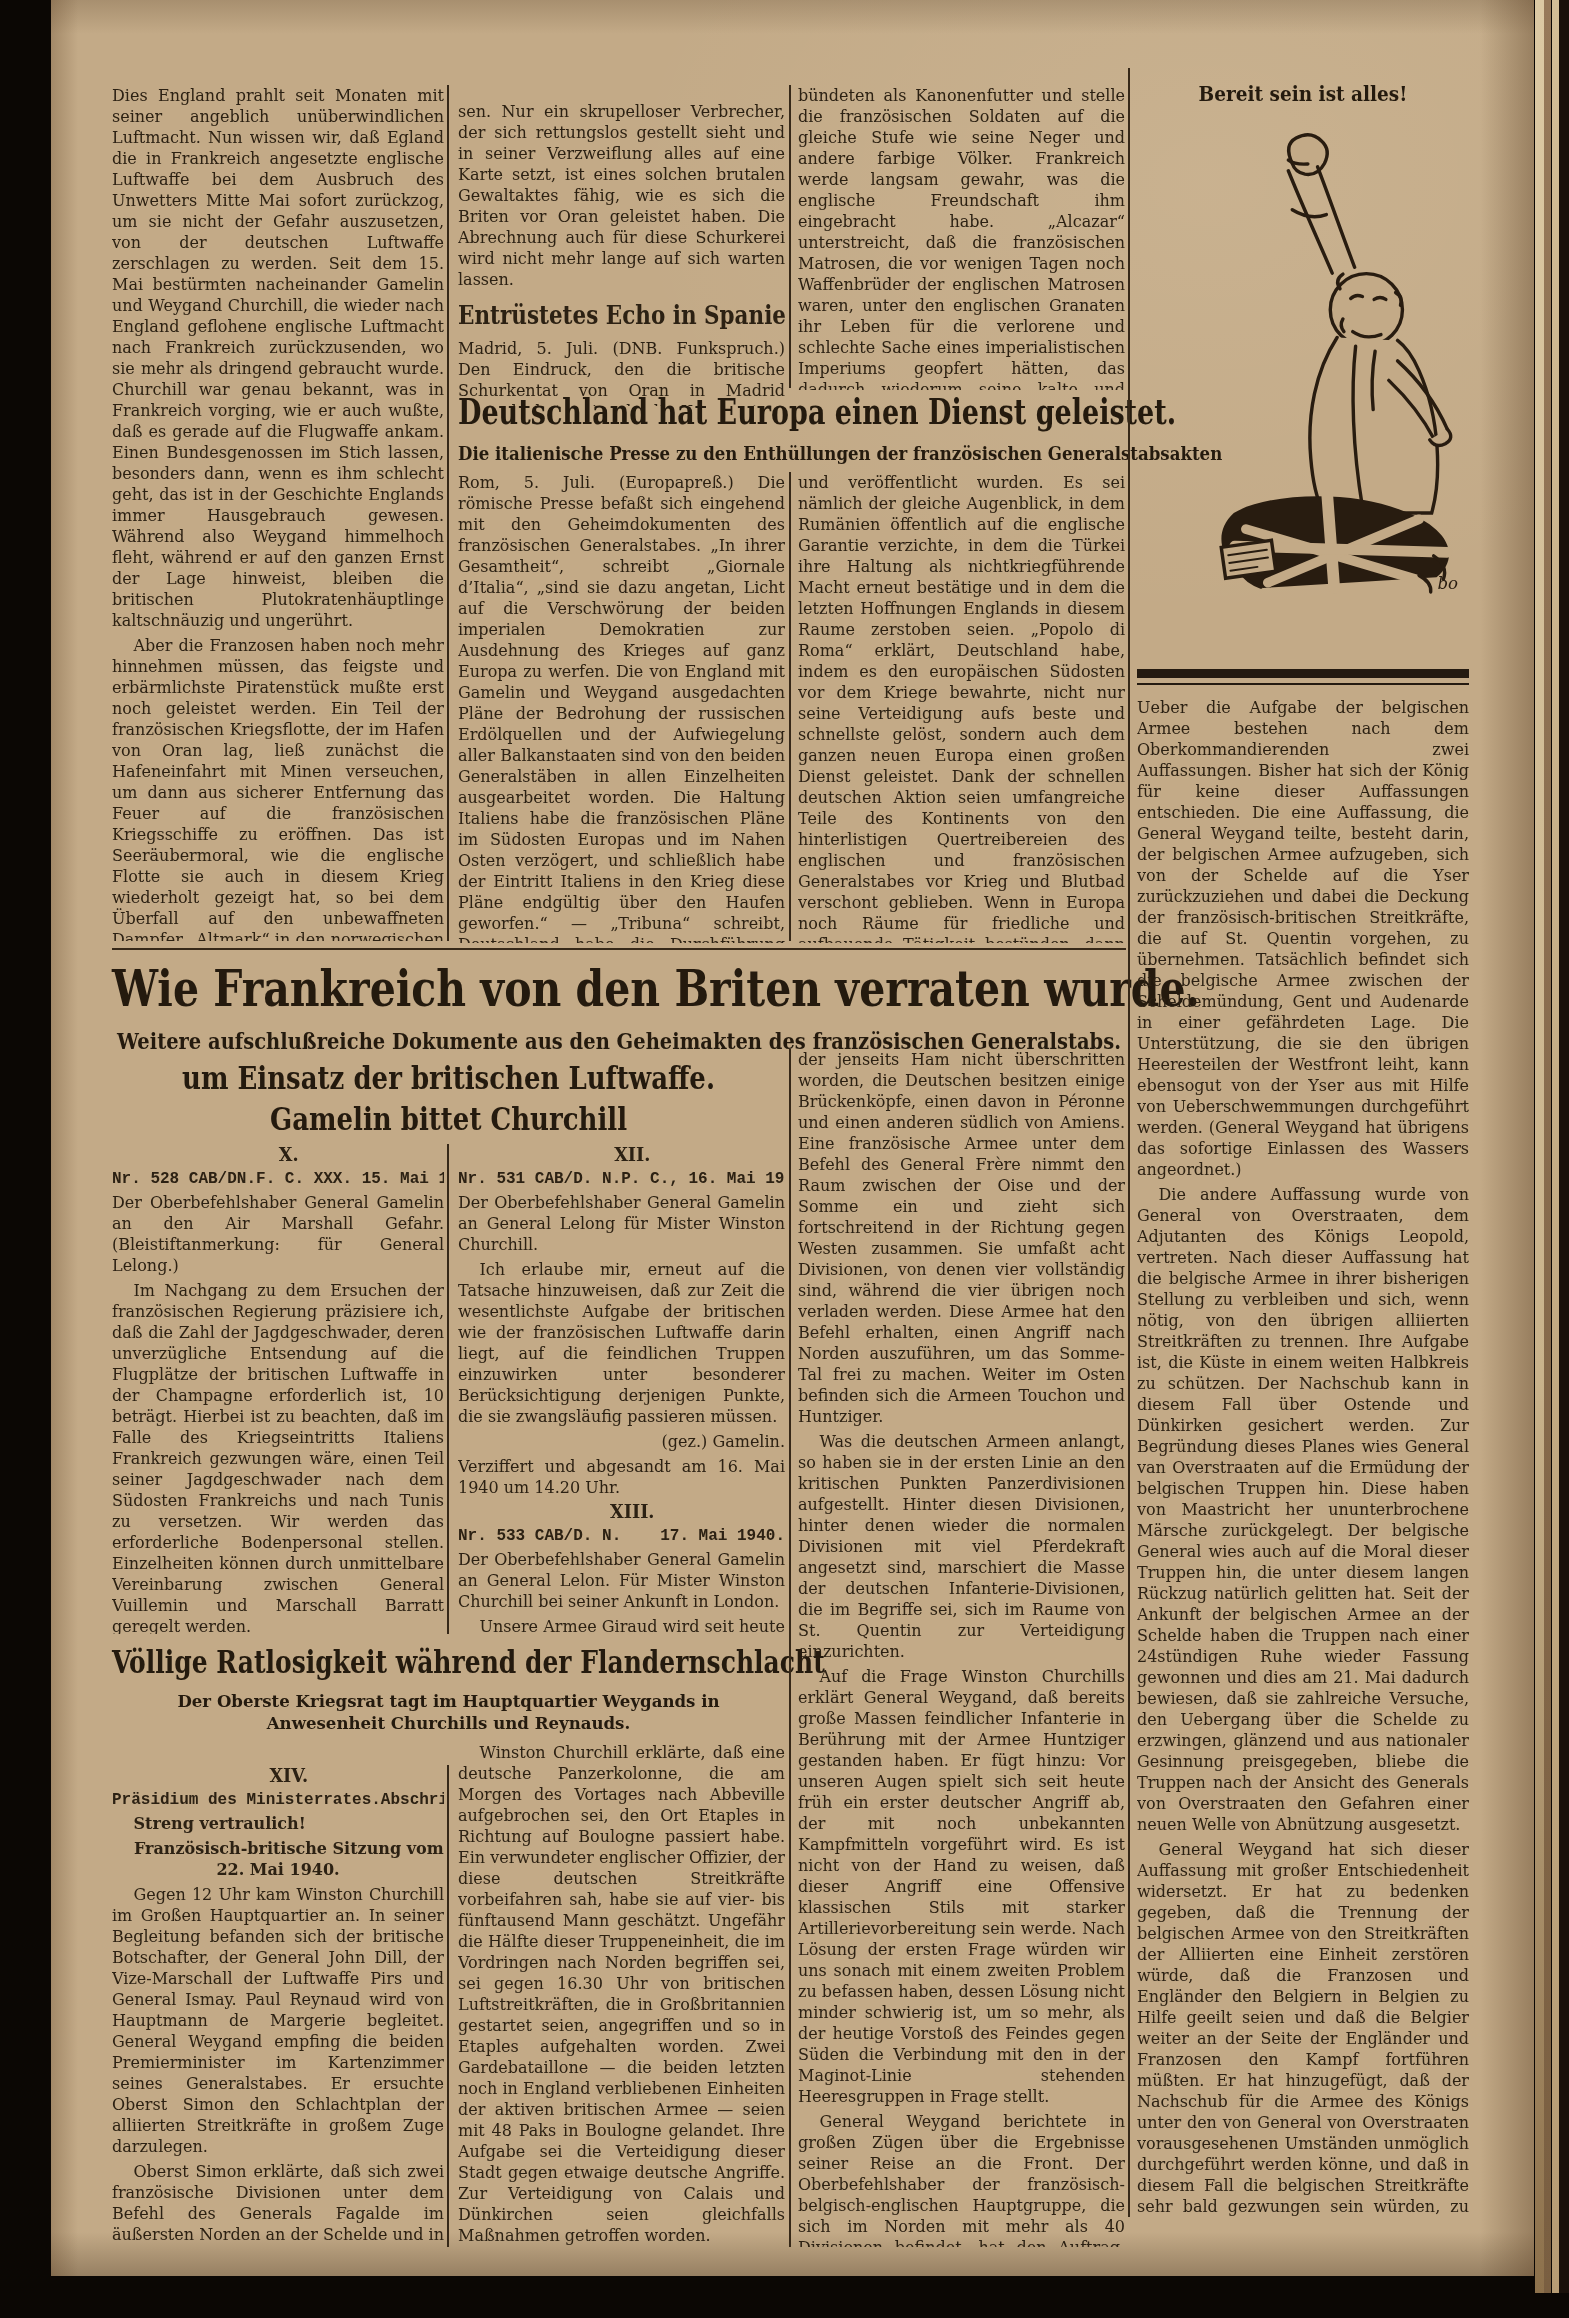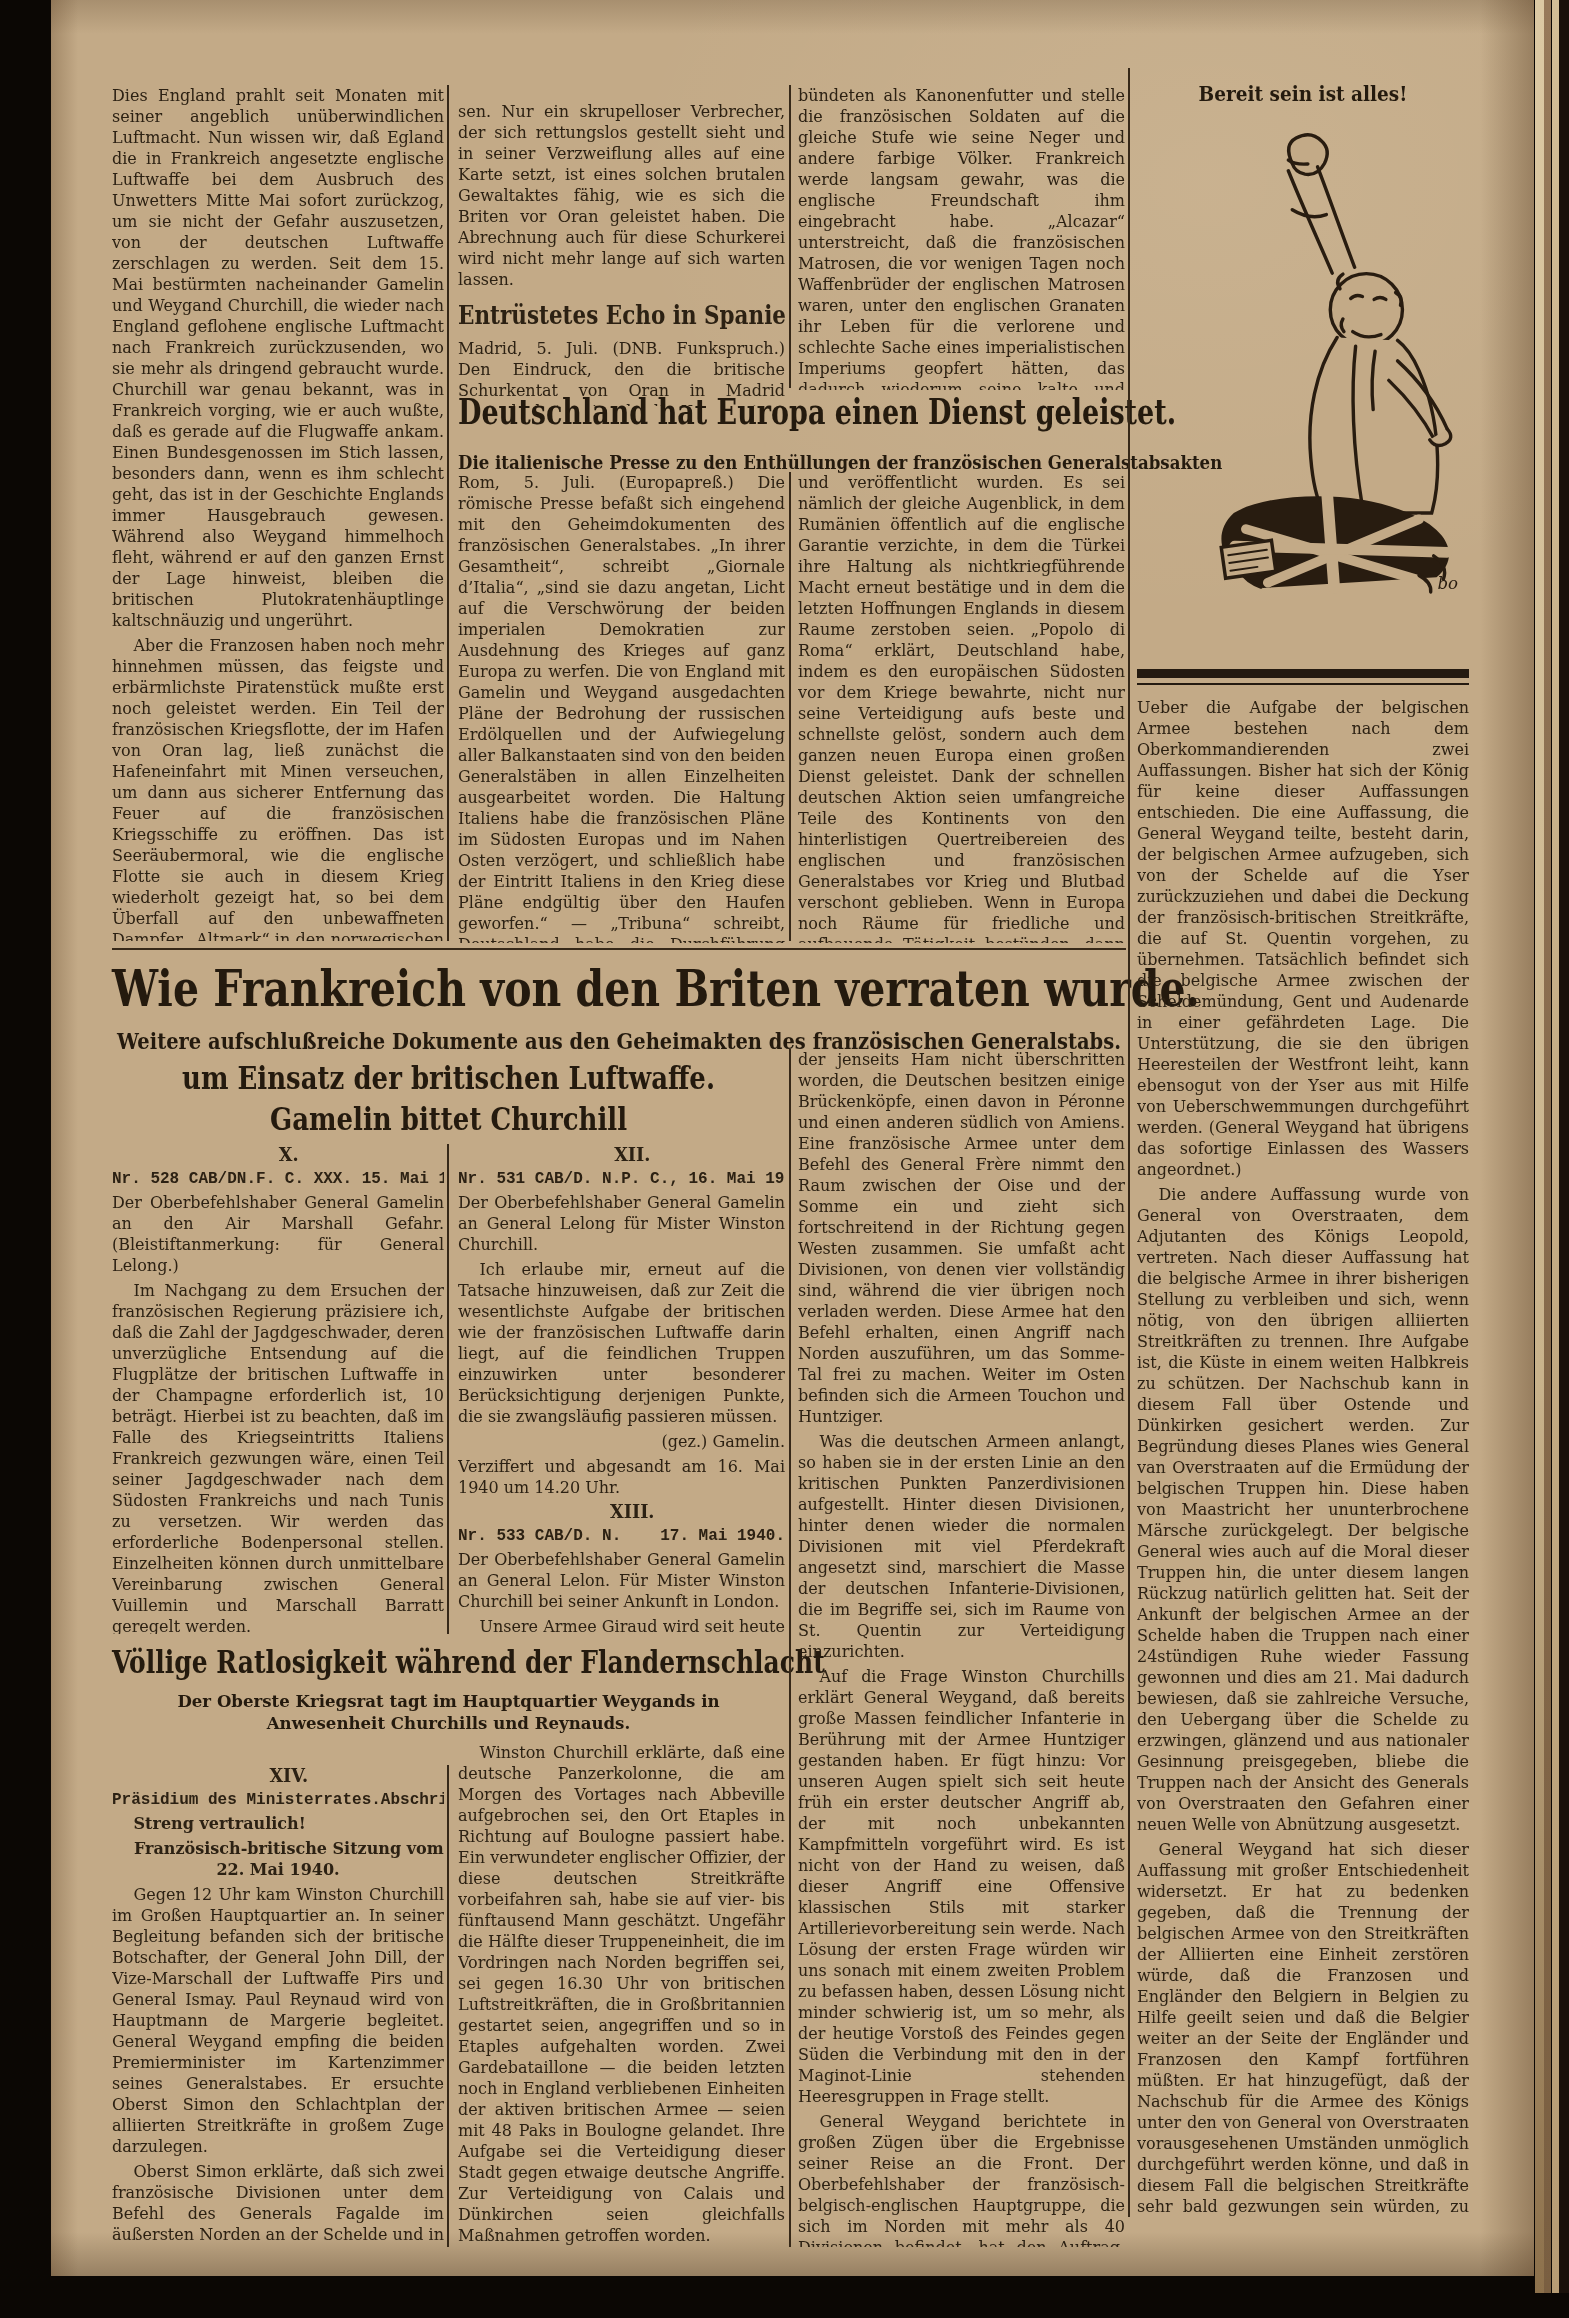--- a/index.html
+++ b/index.html
@@ -66,21 +66,21 @@
     <div class="h-entr"><span class="stretch">Entrüstetes Echo in Spanien.</span></div>
     <p class="noindent">Madrid, 5. Juli. (DNB. Funkspruch.) Den Eindruck, den die britische Schurkentat von Oran in Madrid gemacht hat, spiegeln die Kommentare der Madrider Presse wider. Sie spricht von einem skrupellosen Piratentum der Engländer. Die Zeitung „Madrid“ sagt, die Tat von Oran beweise erneut, wozu die englische Politik fähig sei. England betrachte seine französischen Ver-</p>
   </div>
 
   <div class="col" style="left:747px;top:85px;width:327px;height:305px;">
     <p class="noindent">bündeten als Kanonenfutter und stelle die französischen Soldaten auf die gleiche Stufe wie seine Neger und andere farbige Völker. Frankreich werde langsam gewahr, was die englische Freundschaft ihm eingebracht habe. „Alcazar“ unterstreicht, daß die französischen Matrosen, die vor wenigen Tagen noch Waffenbrüder der englischen Matrosen waren, unter den englischen Granaten ihr Leben für die verlorene und schlechte Sache eines imperialistischen Imperiums geopfert hätten, das dadurch wiederum seine kalte und berechnende Unmenschlichkeit beweise im Gegensatz zu der ritterlichen Kriegsführung des neuen Europa, das auf allen Schlachtfeldern siegreich sei. „Pueblo“ schreibt, durch den Gewaltakt von Oran würden auch die letzten freundschaftlichen Gefühle für England aus den Herzen der Franzosen gerissen und alle Zauberer für die Politik Pétains gewonnen.</p>
   </div>
 
   <div class="display" style="left:407px;top:396px;width:667px;">
     <div style="font-size:27px;"><span class="stretch">Deutschland hat Europa einen Dienst geleistet.</span></div>
-    <div class="subhead" style="font-size:16.6px;margin-top:25px;"><span class="stretch" style="transform:scaleY(1.15);">Die italienische Presse zu den Enthüllungen der französischen Generalstabsakten</span></div>
+    <div class="subhead" style="font-size:16.6px;margin-top:16px;"><span class="stretch" style="transform:scaleY(1.15);">Die italienische Presse zu den Enthüllungen der französischen Generalstabsakten</span></div>
   </div>
 
   <div class="col" style="left:407px;top:472px;width:327px;height:471px;">
     <p class="noindent">Rom, 5. Juli. (Europapreß.) Die römische Presse befaßt sich eingehend mit den Geheimdokumenten des französischen Generalstabes. „In ihrer Gesamtheit“, schreibt „Giornale d’Italia“, „sind sie dazu angetan, Licht auf die Verschwörung der beiden imperialen Demokratien zur Ausdehnung des Krieges auf ganz Europa zu werfen. Die von England mit Gamelin und Weygand ausgedachten Pläne der Bedrohung der russischen Erdölquellen und der Aufwiegelung aller Balkanstaaten sind von den beiden Generalstäben in allen Einzelheiten ausgearbeitet worden. Die Haltung Italiens habe die französischen Pläne im Südosten Europas und im Nahen Osten verzögert, und schließlich habe der Eintritt Italiens in den Krieg diese Pläne endgültig über den Haufen geworfen.“ — „Tribuna“ schreibt, Deutschland habe die Durchführung dieser Pläne vorweggenommen und sie vereitelt. Die Bedeutung der Geheimdokumente liege darin, daß sie genau alle Geheimpläne der französischen und englischen Generalstäbe samt der Wühlarbeit ihrer Militärattachés in Südost-Europa enthüllen. Aus ihnen sei der ganze Umfang der feindlichen Umtriebe der englisch-französischen Diplomatie im Donau- und Balkanraum zu ersehen. „Messagero“ sagt, das Interesse an den aufgefundenen Schriftstücken werde noch erhöht durch den besonderen Augenblick, in dem sie entdeckt</p>
   </div>
   <div class="col" style="left:747px;top:472px;width:327px;height:471px;">
     <p class="noindent">und veröffentlicht wurden. Es sei nämlich der gleiche Augenblick, in dem Rumänien öffentlich auf die englische Garantie verzichte, in dem die Türkei ihre Haltung als nichtkriegführende Macht erneut bestätige und in dem die letzten Hoffnungen Englands in diesem Raume zerstoben seien. „Popolo di Roma“ erklärt, Deutschland habe, indem es den europäischen Südosten vor dem Kriege bewahrte, nicht nur seine Verteidigung aufs beste und schnellste gelöst, sondern auch dem ganzen neuen Europa einen großen Dienst geleistet. Dank der schnellen deutschen Aktion seien umfangreiche Teile des Kontinents von den hinterlistigen Quertreibereien des englischen und französischen Generalstabes vor Krieg und Blutbad verschont geblieben. Wenn in Europa noch Räume für friedliche und aufbauende Tätigkeit bestünden, dann sei dies das alleinige Verdienst der Achsenmächte, die dazu berufen seien, morgen ein neues, besseres europäisches Leben in der Gerechtigkeit aufzubauen. „Popolo d’Italia“ schreibt, Italien habe von Anfang an als ernsthafter Gegner der Westmächte gegolten und sei in die Pläne der englisch-französischen Generalstäbe mit eingeplant gewesen.</p>
   </div>
 
   <div class="hrule" style="left:61px;top:948px;width:1014px;"></div>

